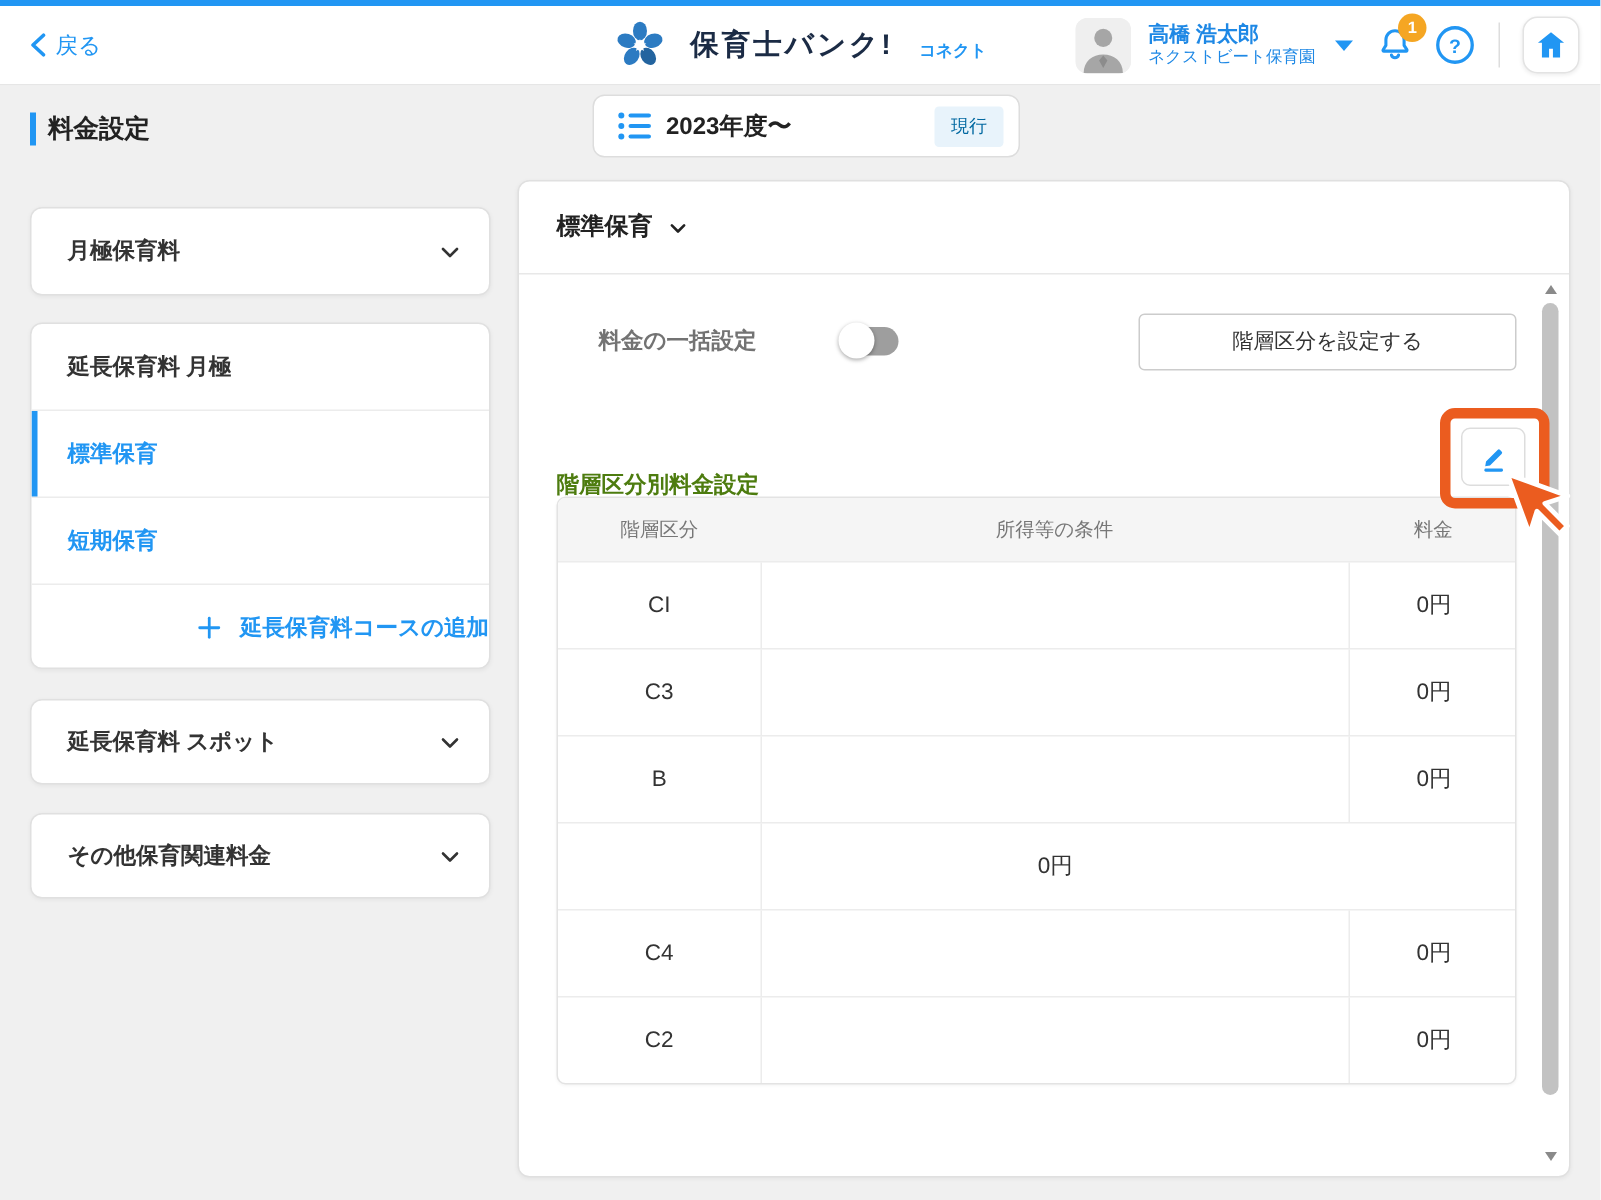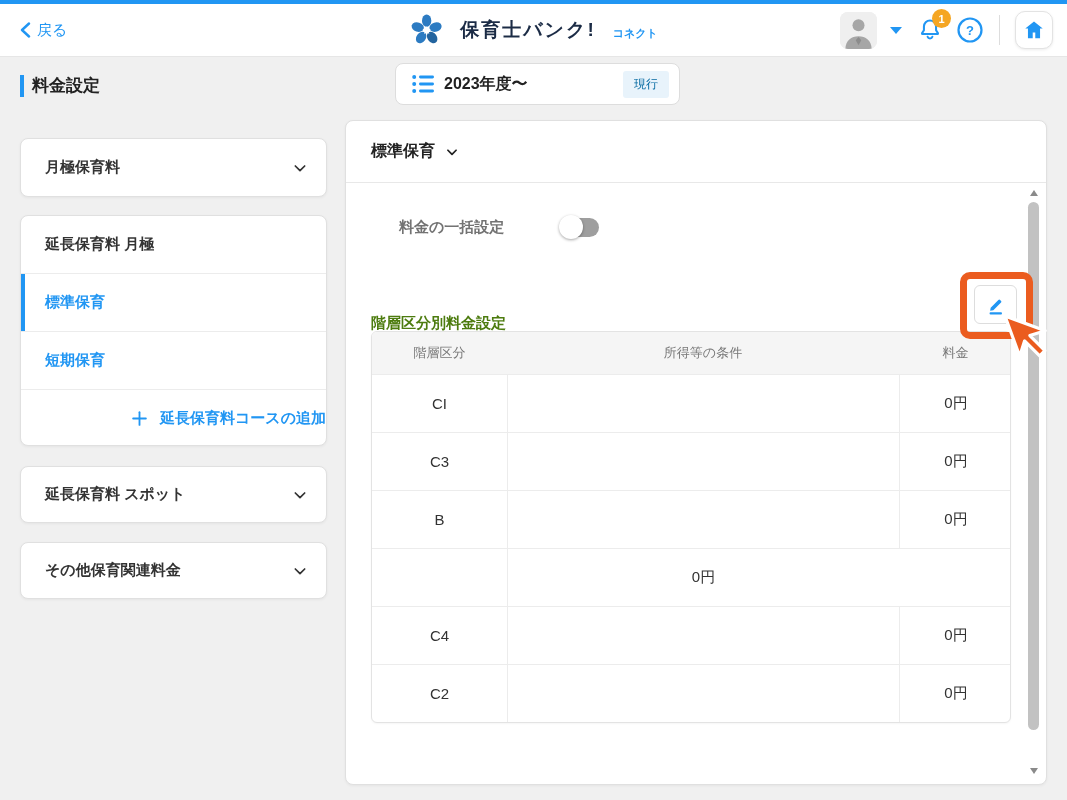--- a/index.html
+++ b/index.html
@@ -154,20 +154,24 @@
 
     <div class="header-right">
       <div class="avatar">
         <svg width="37" height="37" viewBox="0 0 24 24">
           <rect width="24" height="24" fill="#EFEFEF"></rect>
           <circle cx="12" cy="8.6" r="3.9" fill="#A6A6A6"></circle>
           <path d="M3.5 24 c0,-5.4 3.9,-8.2 8.5,-8.2 s8.5,2.8 8.5,8.2 z" fill="#A6A6A6"></path>
           <polygon points="12,16.2 10.2,18.4 12,21.6 13.8,18.4" fill="#8C8C8C"></polygon>
         </svg>
       </div>
+      <div class="user-block">
+        <div class="user-name">高橋 浩太郎</div>
+        <div class="user-org">ネクストビート保育園</div>
+      </div>
       <div class="caret-down"></div>
       <div class="bell-wrap">
         <svg width="26" height="26" viewBox="0 0 24 24">
           <path d="M12 3.2 a5.6 5.6 0 0 0 -5.6 5.6 v3.4 l-1.7 2.7 a0.55 0.55 0 0 0 0.47 0.85 h13.66 a0.55 0.55 0 0 0 0.47 -0.85 l-1.7 -2.7 v-3.4 a5.6 5.6 0 0 0 -5.6 -5.6 z" fill="none" stroke="#2196F3" stroke-width="1.9" stroke-linejoin="round"></path>
           <path d="M9.8 18.2 a2.3 2.3 0 0 0 4.4 0" fill="none" stroke="#2196F3" stroke-width="1.9" stroke-linecap="round"></path>
         </svg>
         <div class="notif-badge">1</div>
       </div>
       <div class="help-btn">
         <svg width="28" height="28" viewBox="0 0 28 28">
@@ -257,20 +261,21 @@
       </svg>
     </div>
 
     <div class="panel-body">
 
       <span class="bulk-label">料金の一括設定</span>
       <div class="toggle">
         <div class="toggle-track"></div>
         <div class="toggle-knob"></div>
       </div>
+      <button class="tier-btn">階層区分を設定する</button>
 
       <span class="table-title">階層区分別料金設定</span>
 
       <div class="highlight-box"></div>
       <div class="edit-btn">
         <svg width="22" height="22" viewBox="0 0 24 24">
           <path d="M6.2 14.9 L14.6 6.5 a1.3 1.3 0 0 1 1.85 0 l1.05 1.05 a1.3 1.3 0 0 1 0 1.85 L9.1 17.8 L5.6 18.4 z" fill="#2196F3"></path>
           <rect x="5" y="20" width="13.5" height="2.3" rx="1" fill="#2196F3"></rect>
         </svg>
       </div>

